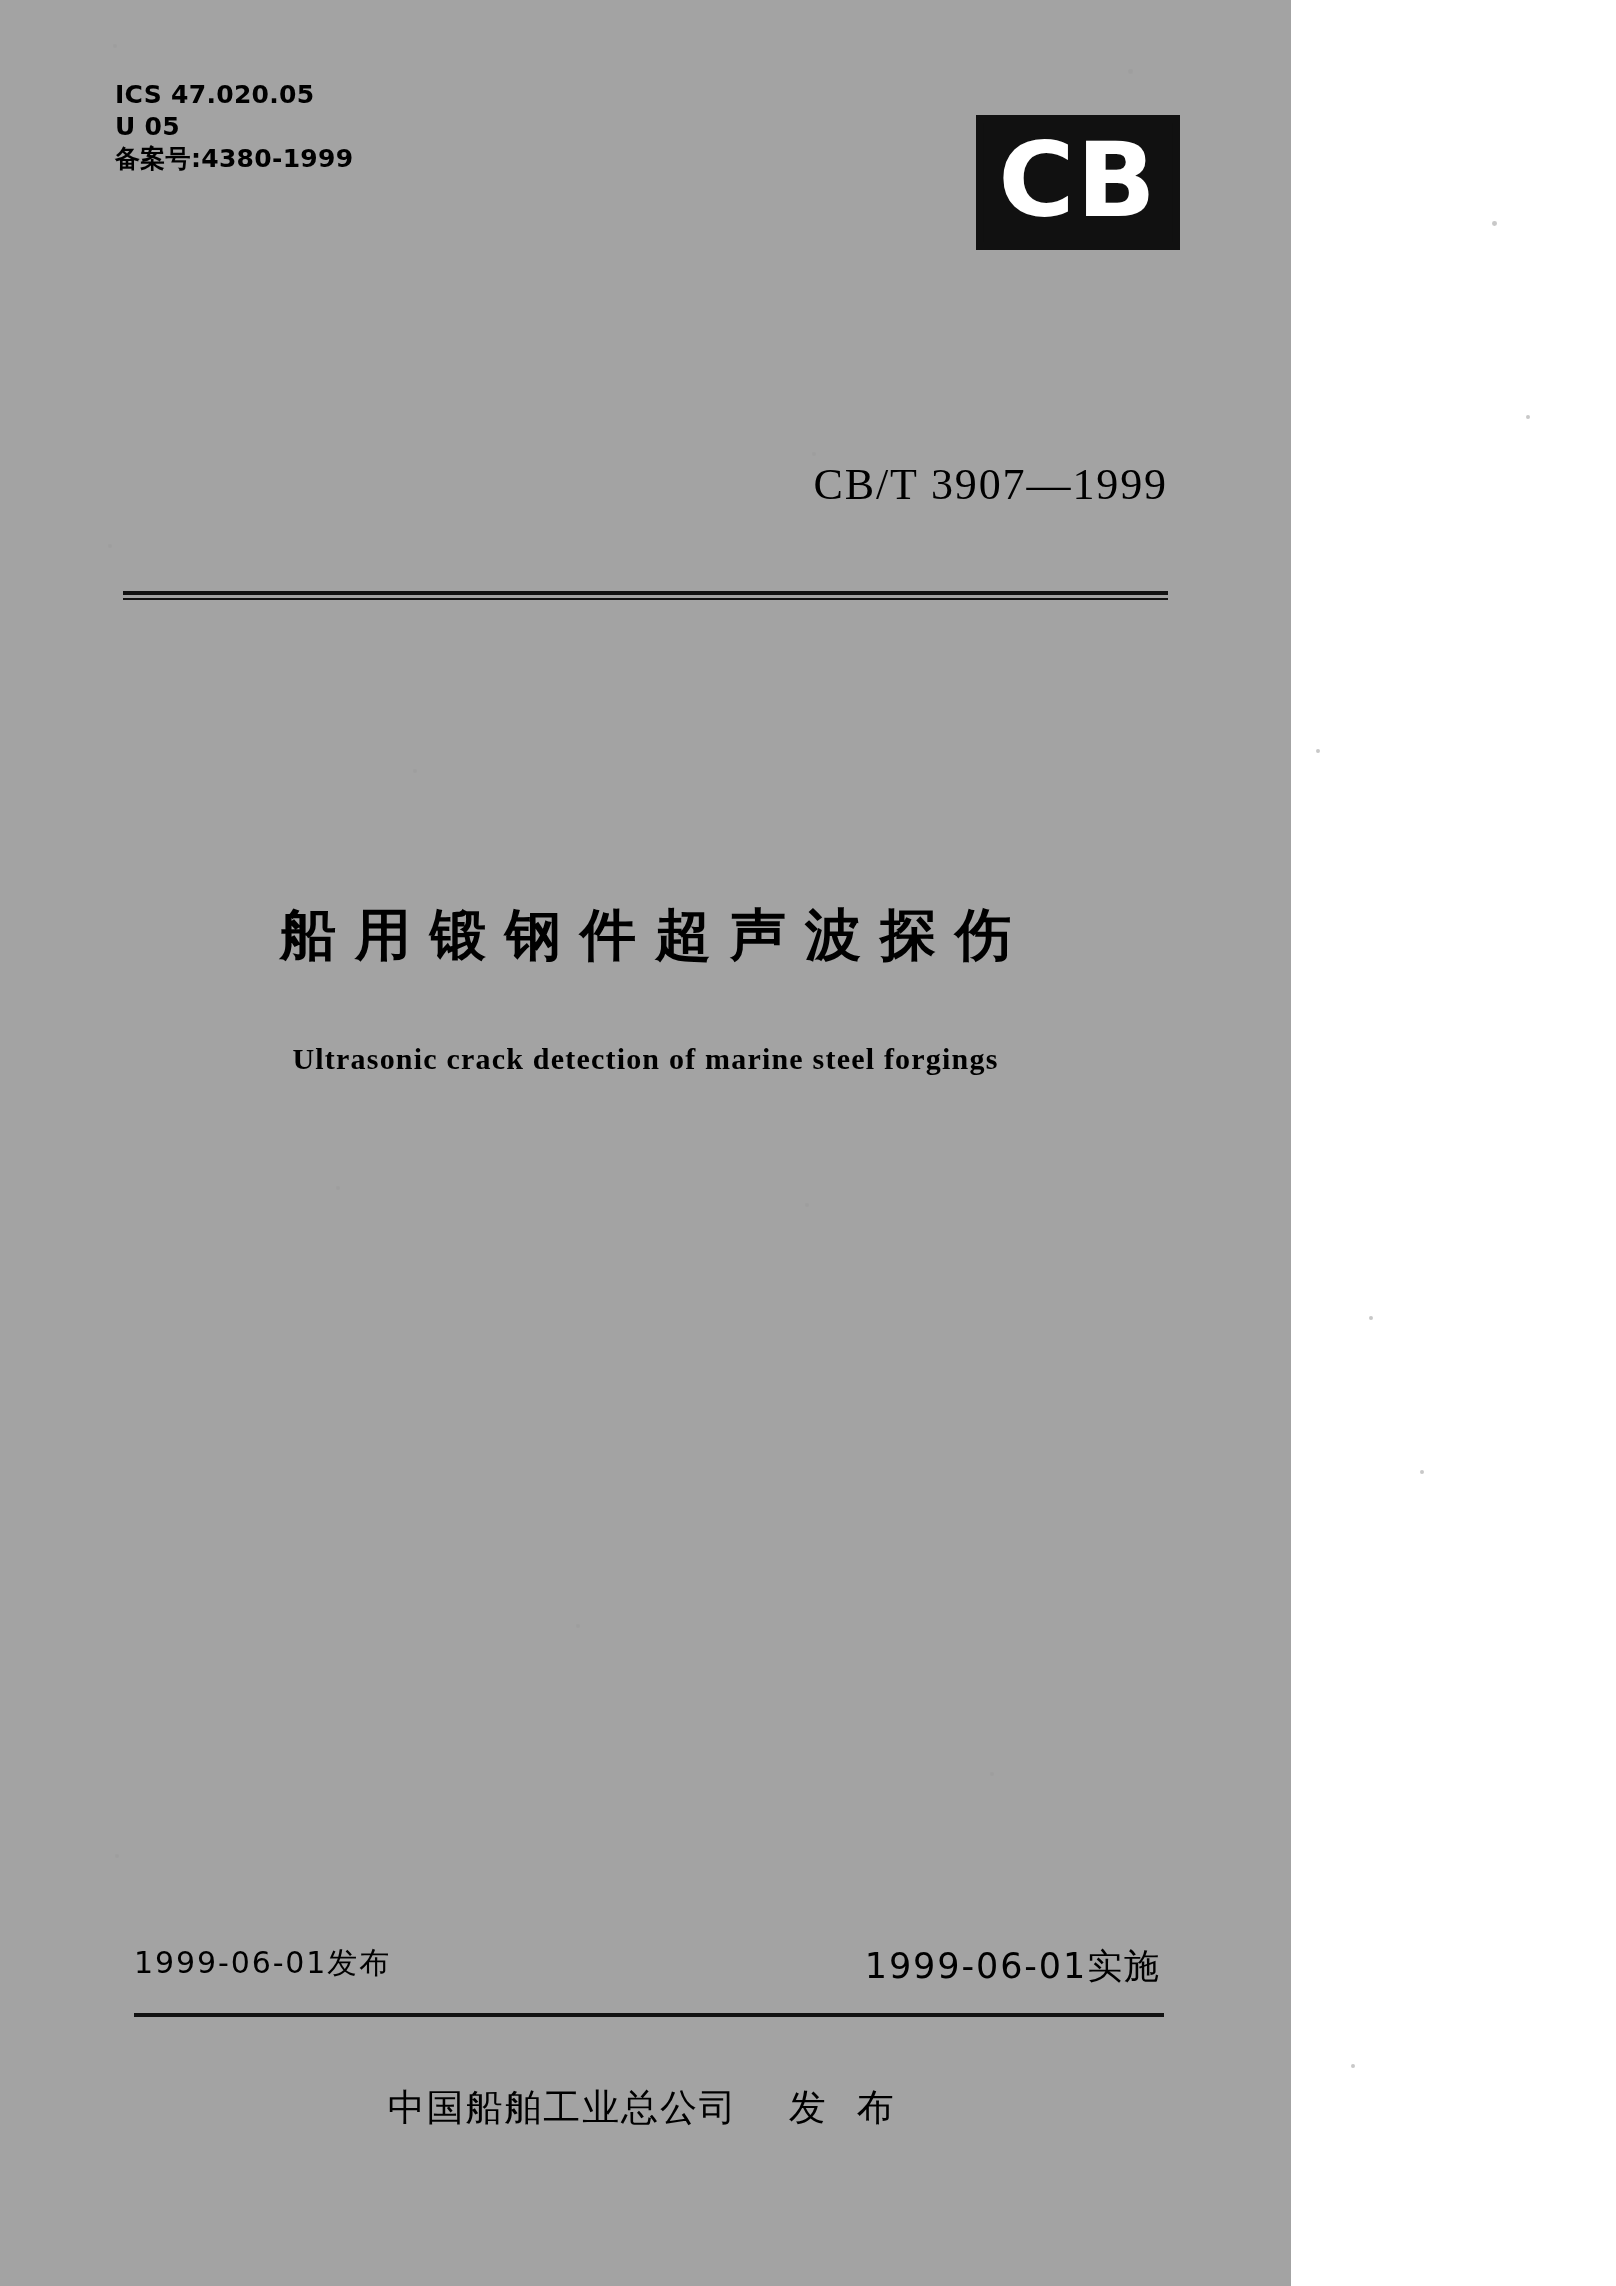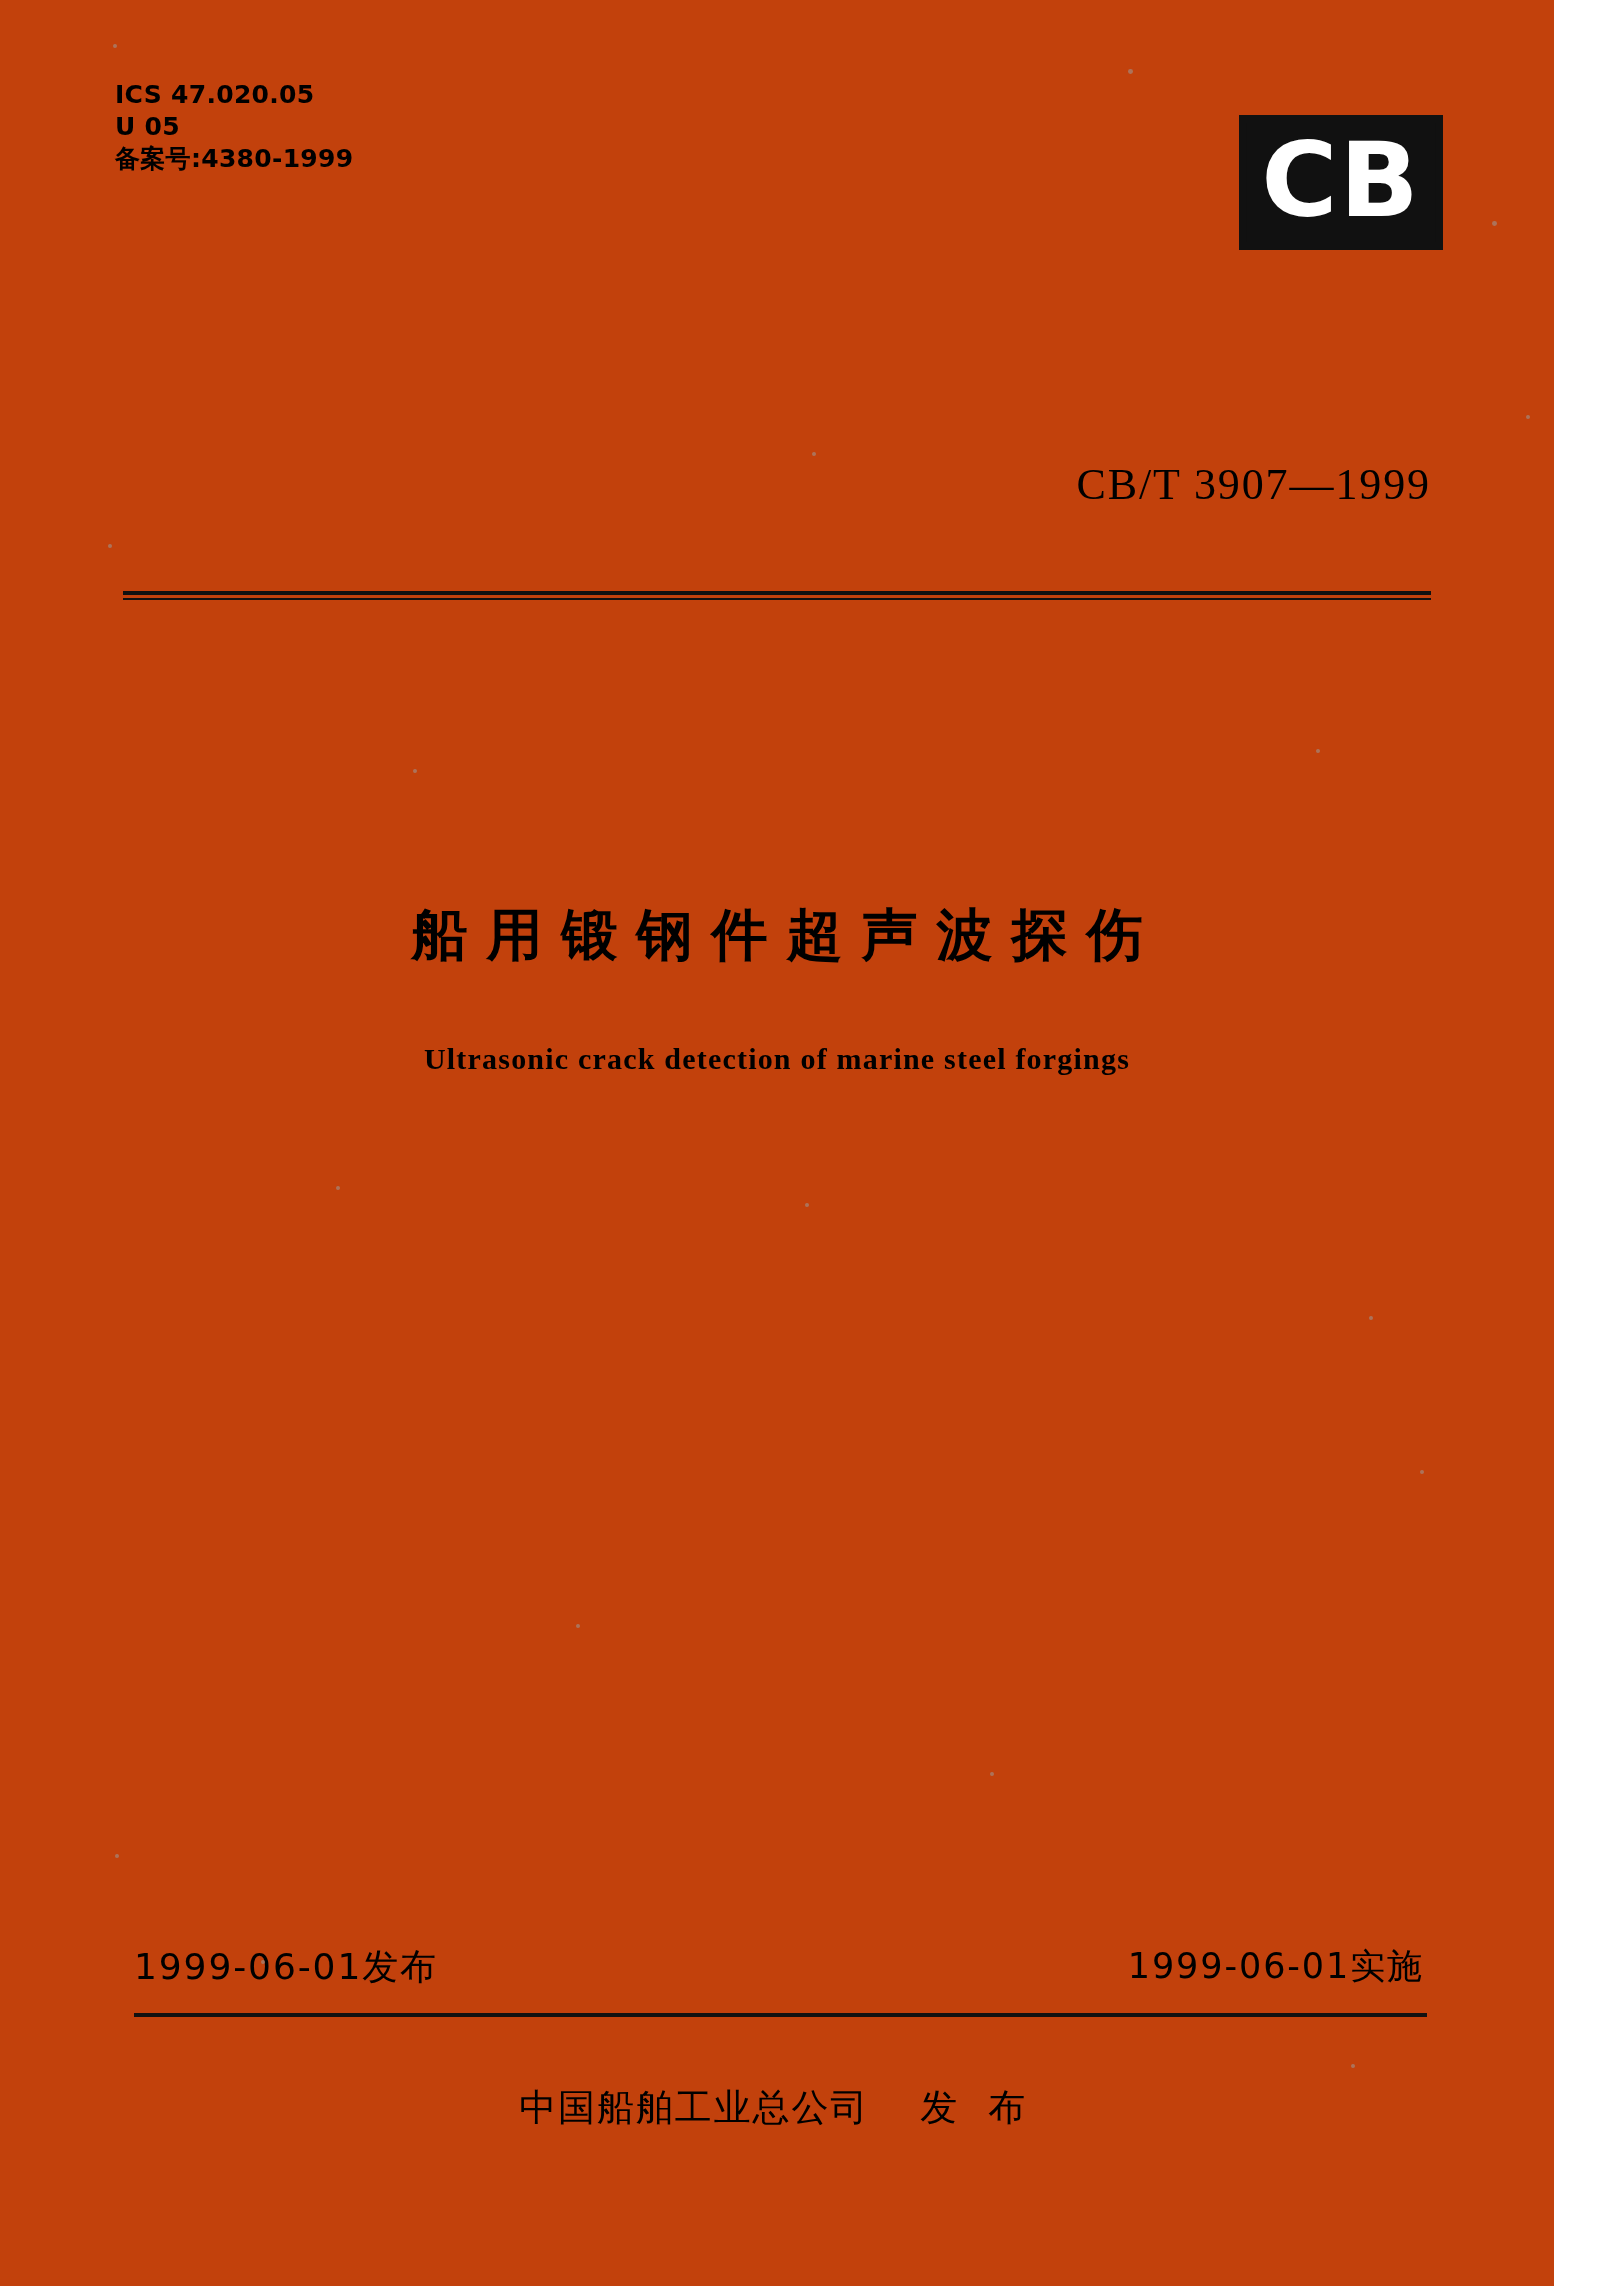--- a/index.html
+++ b/index.html
@@ -12,23 +12,23 @@
     height: 2286px;
     position: relative;
     font-family: "Liberation Sans", sans-serif;
     color: #000000;
     overflow: hidden;
   }
 
   .page {
     position: absolute;
     left: 0; top: 0;
-    width: 1554px;
+    width: 1291px;
     height: 2286px;
-    background: #c2410c;
+    background: #a3a3a3;
   }
 
   
   .ics-block {
     position: absolute;
     left: 115px;
     top: 79px;
     font-family: "DejaVu Sans", sans-serif;
     font-weight: bold;
     font-size: 25px;
@@ -119,21 +119,21 @@
     letter-spacing: 1.2px;
     white-space: nowrap;
   }
 
   
   .date-issue {
     position: absolute;
     left: 134px;
     top: 1943px;
     font-family: "DejaVu Sans", sans-serif;
-    font-size: 36px;
+    font-size: 30px;
     letter-spacing: 1.9px;
     white-space: nowrap;
   }
   .date-effective {
     position: absolute;
     right: 130px;
     top: 1943px;
     font-family: "DejaVu Sans", sans-serif;
     font-size: 35px;
     letter-spacing: 1.9px;

